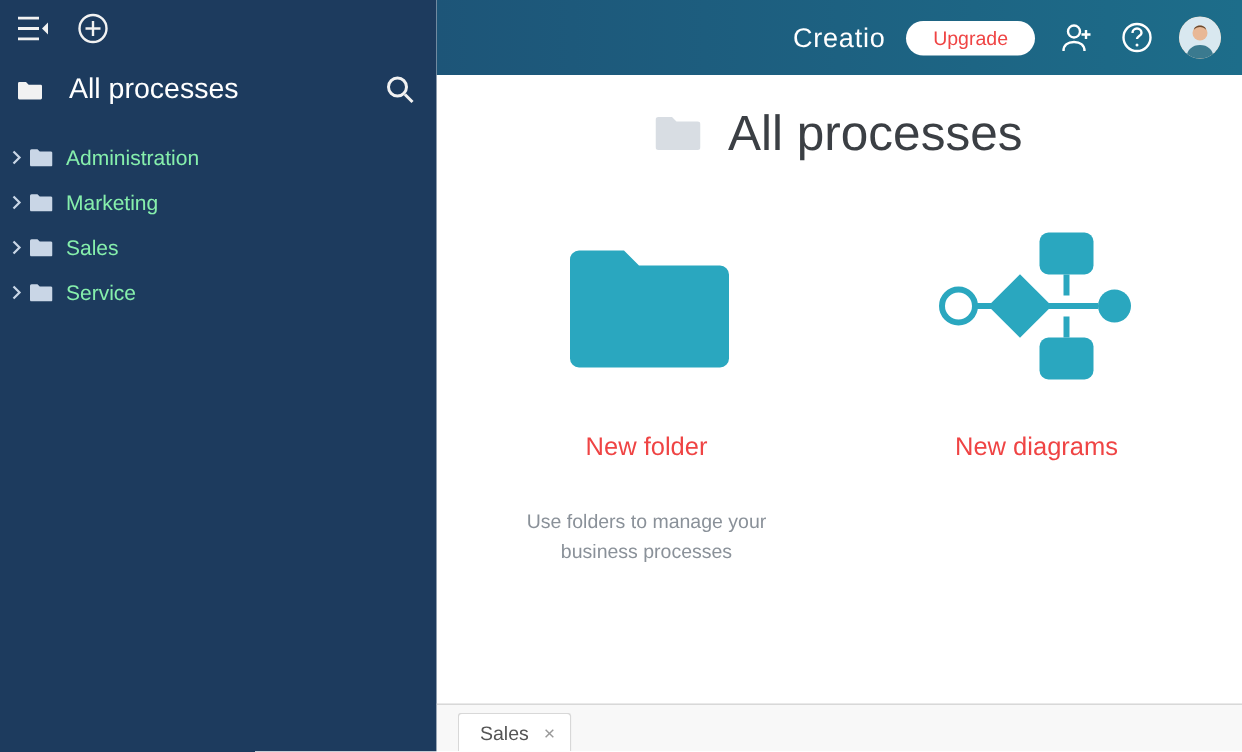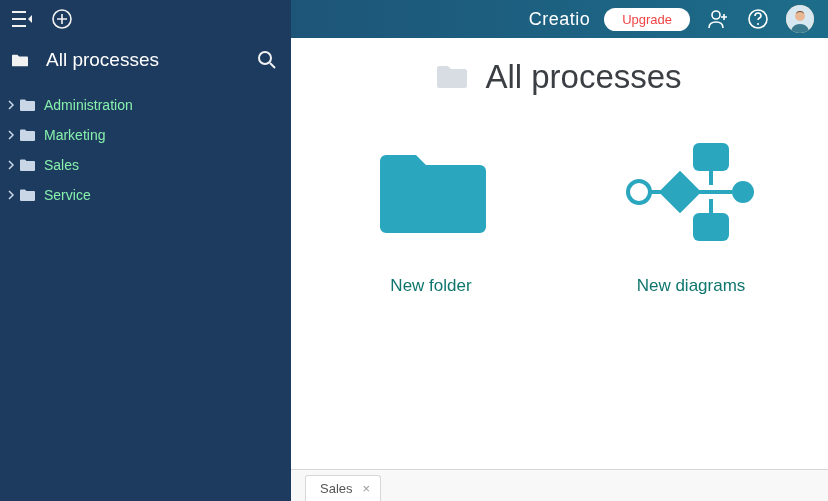--- a/index.html
+++ b/index.html
@@ -9,35 +9,35 @@
 .sidebar-topbar { height: 38px; display: flex; align-items: center; padding: 0 10px; gap: 16px; }
 .icon-btn { width: 24px; height: 24px; display: flex; align-items: center; justify-content: center; cursor: pointer; color: #f2f2f2; }
 .sidebar-header { display: flex; align-items: center; padding: 10px 12px 14px 12px; justify-content: space-between; }
 .sidebar-header-left { display: flex; align-items: center; gap: 10px; }
 .sidebar-title { font-size: 19px; font-weight: 400; color: #fff; }
 .tree { padding: 4px 0; }
 .tree-item { display: flex; align-items: center; padding: 7px 12px 7px 4px; cursor: pointer; font-size: 14px; color: #86efac; }
 .chevron { width: 14px; height: 14px; display: flex; align-items: center; justify-content: center; margin-right: 2px; }
 .folder-ico { width: 16px; height: 16px; margin-right: 8px; display: flex; align-items: center; }
 .main { flex: 1; display: flex; flex-direction: column; overflow: hidden; }
-.topbar { height: 38px; background: linear-gradient(to right, #1d5578, #1d6d8a); display: flex; align-items: center; padding: 0 14px 0 0; gap: 14px; color: #fff; position: relative; }
+.topbar { height: 50px; background: linear-gradient(to right, #1d5578, #1d6d8a); display: flex; align-items: center; padding: 0 14px 0 0; gap: 14px; color: #fff; position: relative; }
 .brand { position: absolute; left: 50%; transform: translateX(-50%); font-size: 18px; letter-spacing: 0.5px; display: flex; align-items: baseline; }
 .brand .b1 { font-weight: 300; }
 .brand .b2 { font-weight: 400; }
 .topbar-right { margin-left: auto; display: flex; align-items: center; gap: 16px; }
 .upgrade-btn { background: #fff; color: #ef4444; border-radius: 14px; padding: 4px 18px; font-size: 13px; cursor: pointer; }
 .avatar { width: 28px; height: 28px; border-radius: 50%; background: #e8c9a8; overflow: hidden; cursor: pointer; display:flex; align-items:center; justify-content:center; }
 .content { flex: 1; padding: 20px 0 0 0; overflow: hidden; position: relative; }
 .page-title-row { display: flex; align-items: center; justify-content: center; gap: 18px; margin-bottom: 36px; }
 .big-folder { width: 30px; height: 24px; }
 .page-title { font-size: 33px; font-weight: 300; color: #3b3f44; }
 .cards { display: flex; gap: 60px; padding: 0 40px; overflow: hidden; }
 .card { width: 200px; text-align: center; cursor: pointer; flex-shrink: 0; }
 .card-ico { height: 120px; display: flex; align-items: center; justify-content: center; margin-bottom: 24px; }
-.card-title { font-size: 17px; color: #0f766e; margin-bottom: 30px; font-weight: 400; }
+.card-title { font-size: 17px; color: #ef4444; margin-bottom: 30px; font-weight: 400; }
 .card-desc { font-size: 13px; color: #8a9199; line-height: 1.5; }
 .tabs-bar { position: absolute; bottom: 0; left: 0; right: 0; height: 32px; border-top: 1px solid #d8d8d8; display: flex; align-items: flex-end; padding-left: 14px; background:#f8f8f8; }
 .tab { background: #fff; border: 1px solid #d8d8d8; border-bottom: none; padding: 5px 10px 5px 14px; font-size: 13px; color: #555; display: flex; align-items: center; gap: 10px; border-radius: 3px 3px 0 0; cursor: pointer; }
 .tab-close { color: #999; cursor: pointer; font-size: 13px; }
 svg { display: block; }
 </style>
 </head>
 <body>
 
 <div class="app">
@@ -173,20 +173,21 @@
       </div>
 
       <div class="cards">
         <div class="card">
           <div class="card-ico">
             <svg width="110" height="90" viewBox="0 0 110 90">
                 <path d="M4 14a6 6 0 016-6h30l10 10h54a6 6 0 016 6v56a6 6 0 01-6 6H10a6 6 0 01-6-6V14z" fill="#2aa7bf"></path>
               </svg>
           </div>
           <div class="card-title">New folder</div>
+          <div class="card-desc">Use folders to manage your business processes</div>
         </div>
 
         <div class="card">
           <div class="card-ico">
             <svg width="140" height="110" viewBox="0 0 140 110">
               <circle cx="18" cy="55" r="11" stroke="#2aa7bf" stroke-width="4" fill="none"></circle>
               <rect x="44" y="40" width="30" height="30" transform="rotate(45 59 55)" fill="#2aa7bf"></rect>
               <circle cx="122" cy="55" r="11" fill="#2aa7bf"></circle>
               <rect x="72" y="6" width="36" height="28" rx="6" fill="#2aa7bf"></rect>
               <rect x="72" y="76" width="36" height="28" rx="6" fill="#2aa7bf"></rect>

